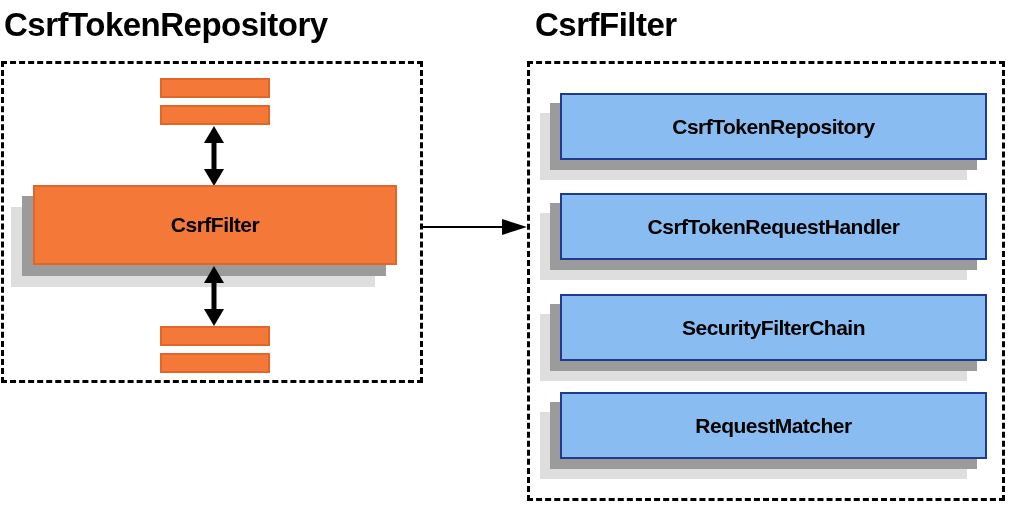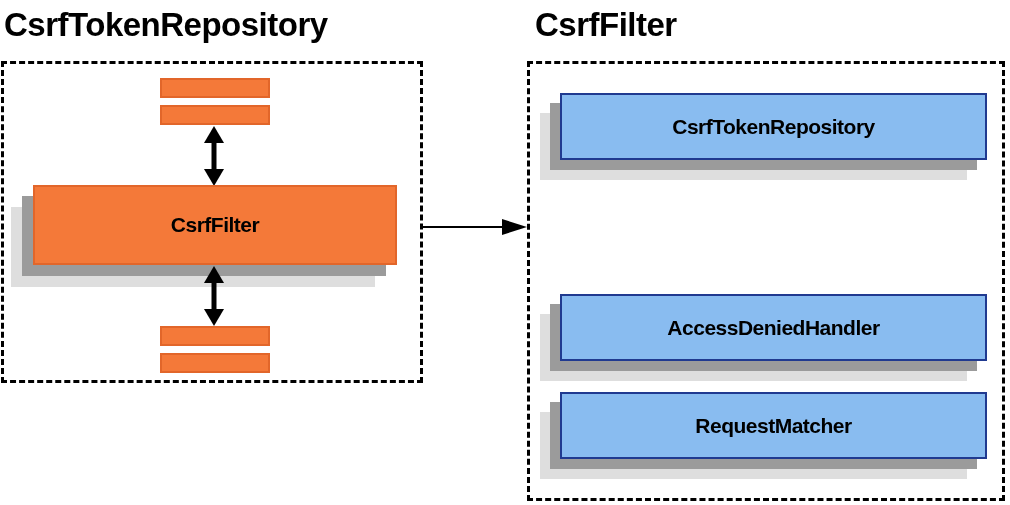--- a/index.html
+++ b/index.html
@@ -132,20 +132,23 @@
   <svg class="harrow" width="104" height="18" viewBox="0 0 104 18">
     <line x1="0" y1="9" x2="82" y2="9" stroke="#000" stroke-width="2"></line>
     <polygon points="104,9 79,1 79,17" fill="#000"></polygon>
   </svg>
 
   <div class="panel panel-right"></div>
 
   <div class="component-box comp-1">
     <span class="box-label">CsrfTokenRepository</span>
   </div>
+  <div class="component-box comp-2">
+    <span class="box-label">CsrfTokenRequestHandler</span>
+  </div>
   <div class="component-box comp-3">
-    <span class="box-label">AccessDeniedHandler</span>
+    <span class="box-label">SecurityFilterChain</span>
   </div>
   <div class="component-box comp-4">
     <span class="box-label">RequestMatcher</span>
   </div>
 
 </div>
 
 </body></html>

